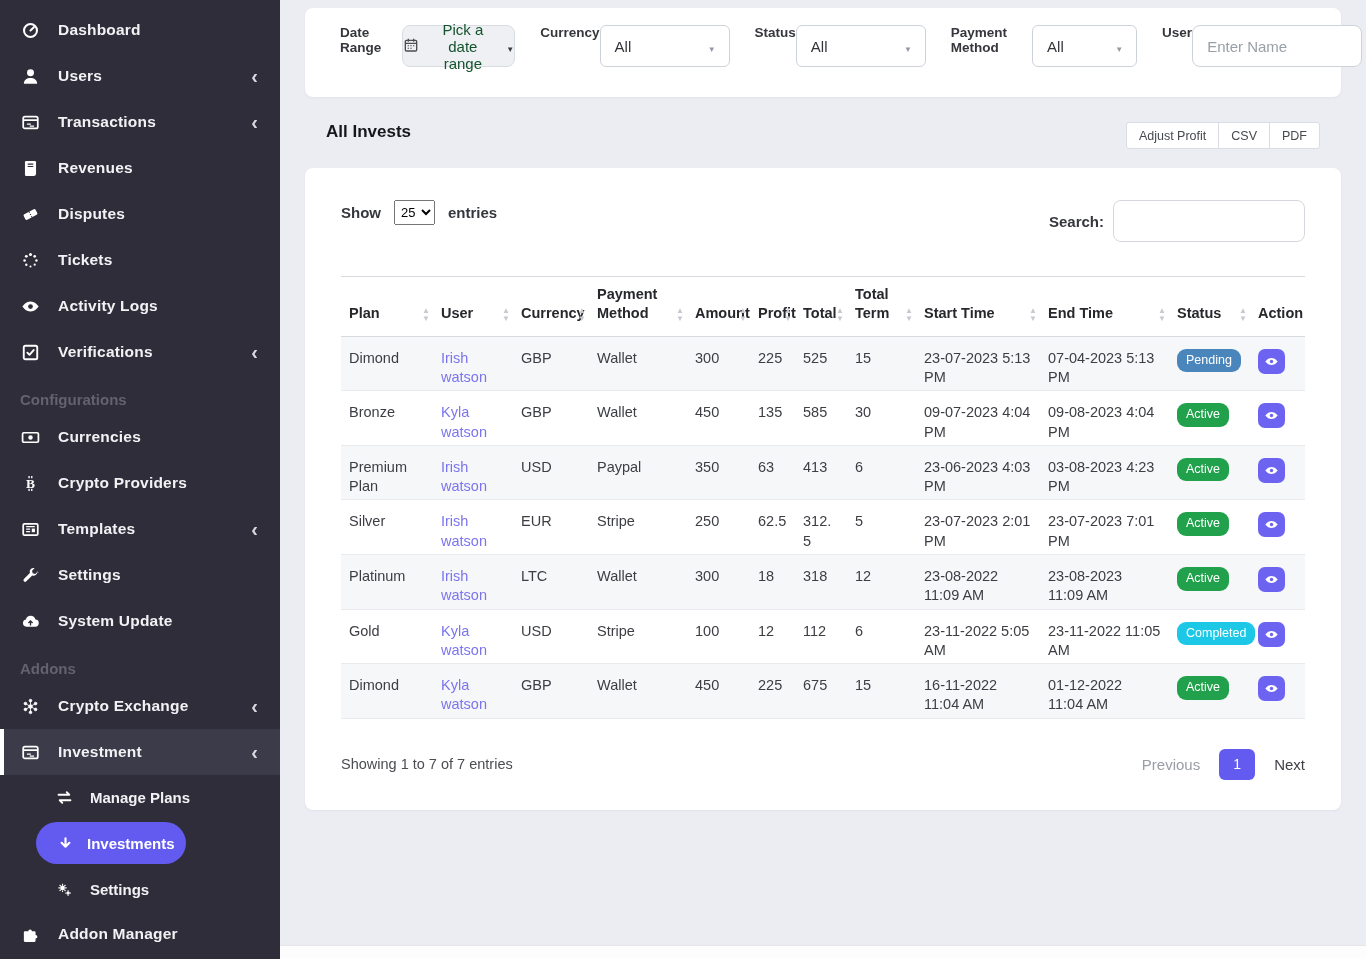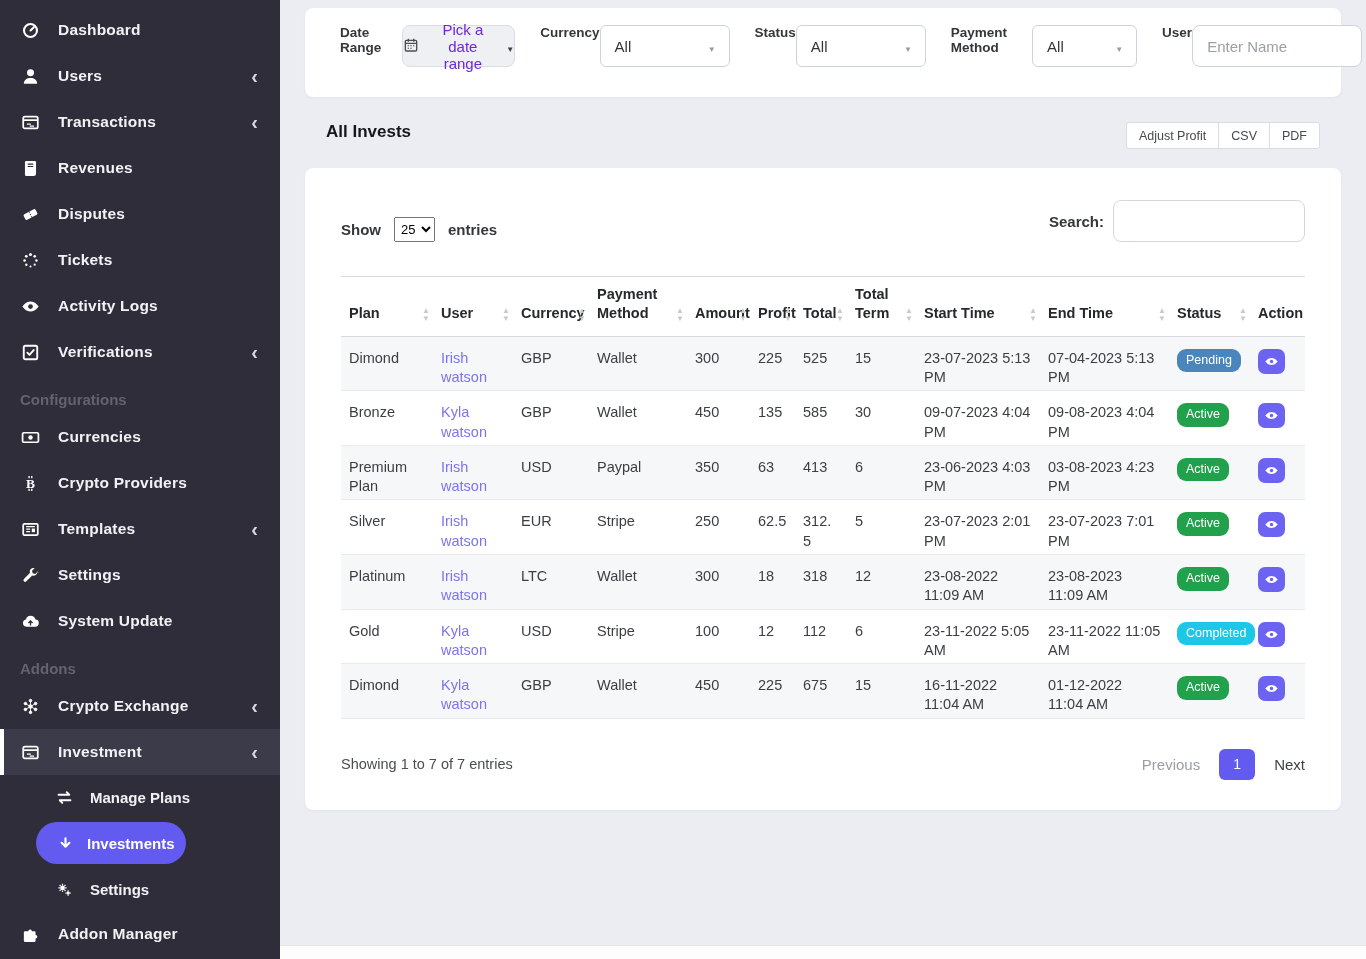--- a/index.html
+++ b/index.html
@@ -53,21 +53,21 @@
   .filter-card {
     margin: 8px 25px 0; background: #fff; border-radius: 8px;
     padding: 17px 35px 20px; display: flex; gap: 25px;
     box-shadow: 0 1px 3px rgba(40,50,70,.05);
   }
   .field { display: flex; flex-direction: row; }
   .field > label { font-size: 13.5px; font-weight: 700; color: #35373c; margin-bottom: 9px; }
   .daterange-btn {
     width: 134px; height: 42px; background: #eef0f3; border: 1px solid #d9dde2;
     border-radius: 8px; display: flex; align-items: center; justify-content: center;
-    gap: 8px; font-size: 15px; color: #6d28d9; cursor: pointer;
+    gap: 8px; font-size: 15px; color: #14532d; cursor: pointer;
   }
   .daterange-btn svg { width: 16px; height: 16px; }
   .caret-dark::before, .caret::before { content: "▼"; font-size: 8px; line-height: 1; }
   .caret-dark { color: #3a3c41; }
   .caret { color: #949aa3; }
   .select-box {
     width: 130px; height: 42px; background: #fff; border: 1px solid #ced3da;
     border-radius: 6px; display: flex; align-items: center; justify-content: space-between;
     padding: 0 13px 0 14px; font-size: 15px; color: #33353a; cursor: pointer;
   }
@@ -92,21 +92,21 @@
     height: 27px; padding: 0 12px; background: #fff; border: 1px solid #d9dde3;
     color: #46494e; font-size: 12.5px; font-family: inherit; cursor: pointer; margin-left: -1px;
   }
   .export-btn:first-child { border-radius: 3px 0 0 3px; margin-left: 0; }
   .export-btn:last-child { border-radius: 0 3px 3px 0; }
 
   .table-card {
     margin: 0 25px; background: #fff; border-radius: 8px;
     padding: 32px 36px 30px; box-shadow: 0 1px 3px rgba(40,50,70,.05);
   }
-  .controls-row { display: flex; align-items: flex-end; justify-content: space-between; margin-bottom: 34px; }
+  .controls-row { display: flex; align-items: flex-start; justify-content: space-between; margin-bottom: 34px; }
   .length-ctl { display: flex; align-items: center; gap: 13px; font-size: 15px; font-weight: 700; color: #35373c; }
   .length-ctl select { font-size: 13px; font-family: inherit; padding: 3px 2px; }
   .search-ctl { display: flex; align-items: center; gap: 9px; font-size: 15px; font-weight: 700; color: #35373c; }
   .search-input {
     width: 192px; height: 42px; border: 1px solid #d4d8de; border-radius: 8px;
     padding: 0 12px; font-size: 14px; font-family: inherit; outline: none;
   }
 
   table.data { width: 100%; border-collapse: collapse; table-layout: fixed; }
   table.data thead th {

